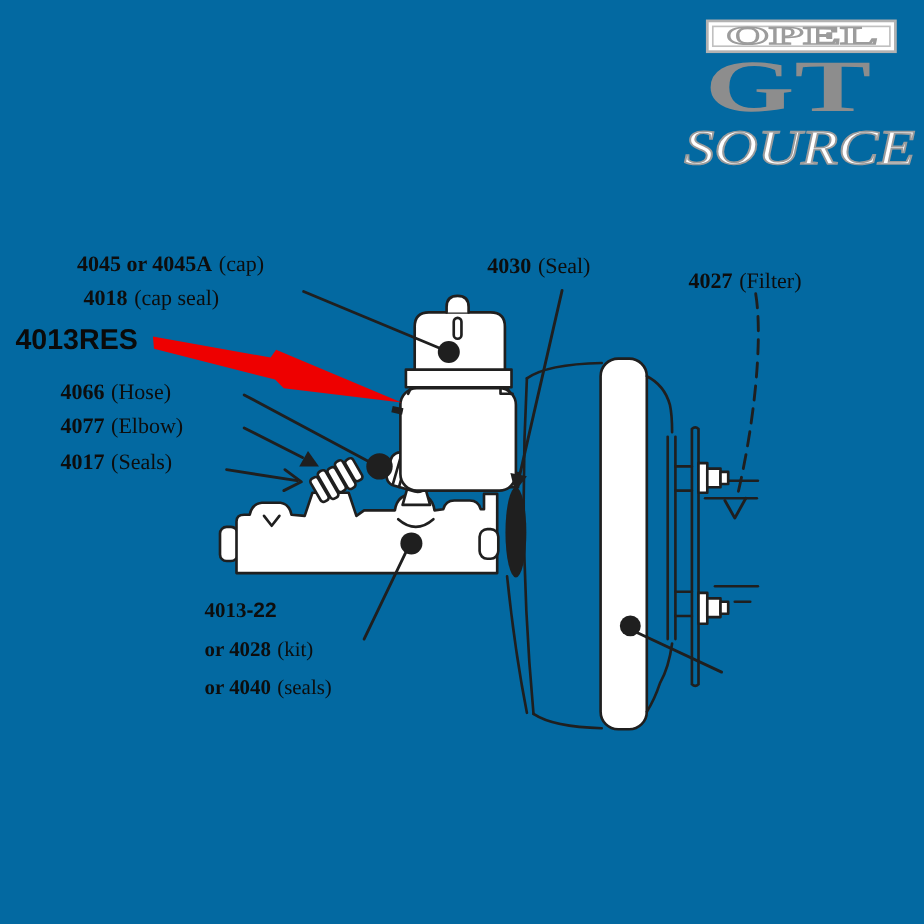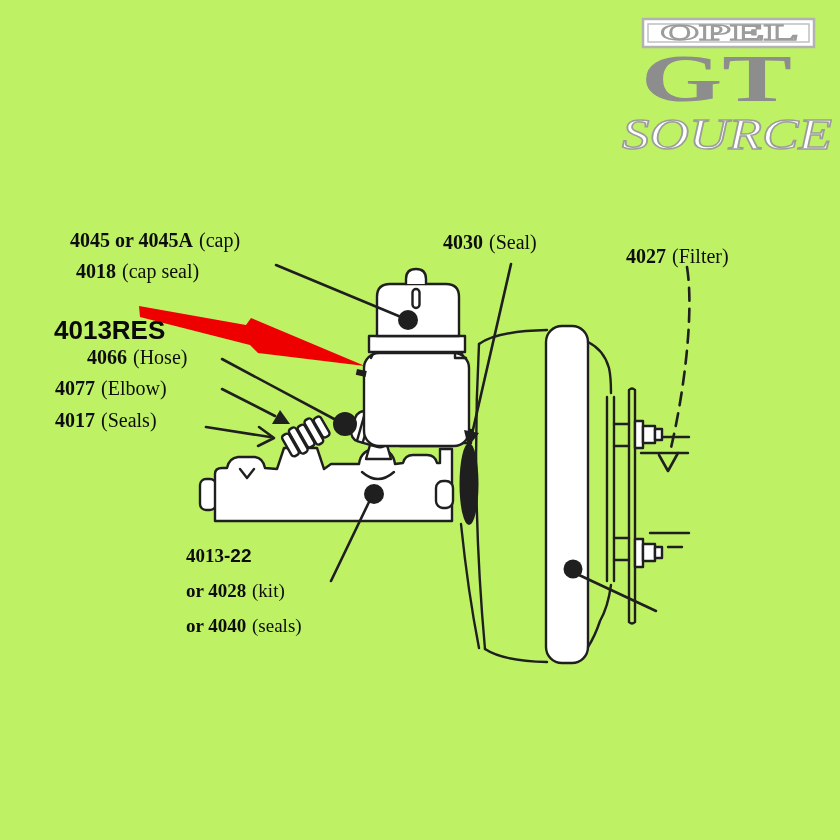--- a/index.html
+++ b/index.html
@@ -1,16 +1,16 @@
 <!DOCTYPE html>
 <html><head>
 <meta charset="utf-8">
 <style>
   html,body{margin:0;padding:0;background:#fff;}
-  .page{position:relative;width:840px;height:840px;background:#bef264;overflow:hidden;
+  .page{position:relative;width:840px;height:840px;background:#0369a1;overflow:hidden;
         font-family:"Liberation Serif",serif;color:#0d0d0d;}
   .diagram-svg{position:absolute;left:0;top:0;}
   .plabel{position:absolute;white-space:nowrap;font-size:20px;line-height:32px;color:#0d0d0d;}
   .pnum{font-weight:bold;}
   .pdesc{font-weight:normal;margin-left:0.30em;}
   .sans{font-family:"Liberation Sans",sans-serif;font-weight:bold;}
   .reslabel{position:absolute;font-family:"Liberation Sans",sans-serif;font-weight:bold;
             font-size:26px;line-height:30px;white-space:nowrap;color:#0a0a0a;}
   .kitblock{position:absolute;white-space:nowrap;font-size:19px;line-height:35px;color:#0d0d0d;}
   .kitline{display:block;}
@@ -134,25 +134,25 @@
   </svg>
 
   <div class="plabel" style="left:70px;top:224px;">
     <span class="pnum">4045 or 4045A</span><span class="pdesc">(cap)</span>
   </div>
 
   <div class="plabel" style="left:76px;top:255px;">
     <span class="pnum">4018</span><span class="pdesc">(cap seal)</span>
   </div>
 
-  <div class="reslabel" style="left:14px;top:315px;margin-left:40px;">
+  <div class="reslabel" style="left:14px;top:293px;">
     <span>4013RES</span>
   </div>
 
-  <div class="plabel" style="left:55px;top:341px;margin-left:32px;">
+  <div class="plabel" style="left:55px;top:341px;">
     <span class="pnum">4066</span><span class="pdesc">(Hose)</span>
   </div>
 
   <div class="plabel" style="left:55px;top:372px;">
     <span class="pnum">4077</span><span class="pdesc">(Elbow)</span>
   </div>
 
   <div class="plabel" style="left:55px;top:404px;">
     <span class="pnum">4017</span><span class="pdesc">(Seals)</span>
   </div>

